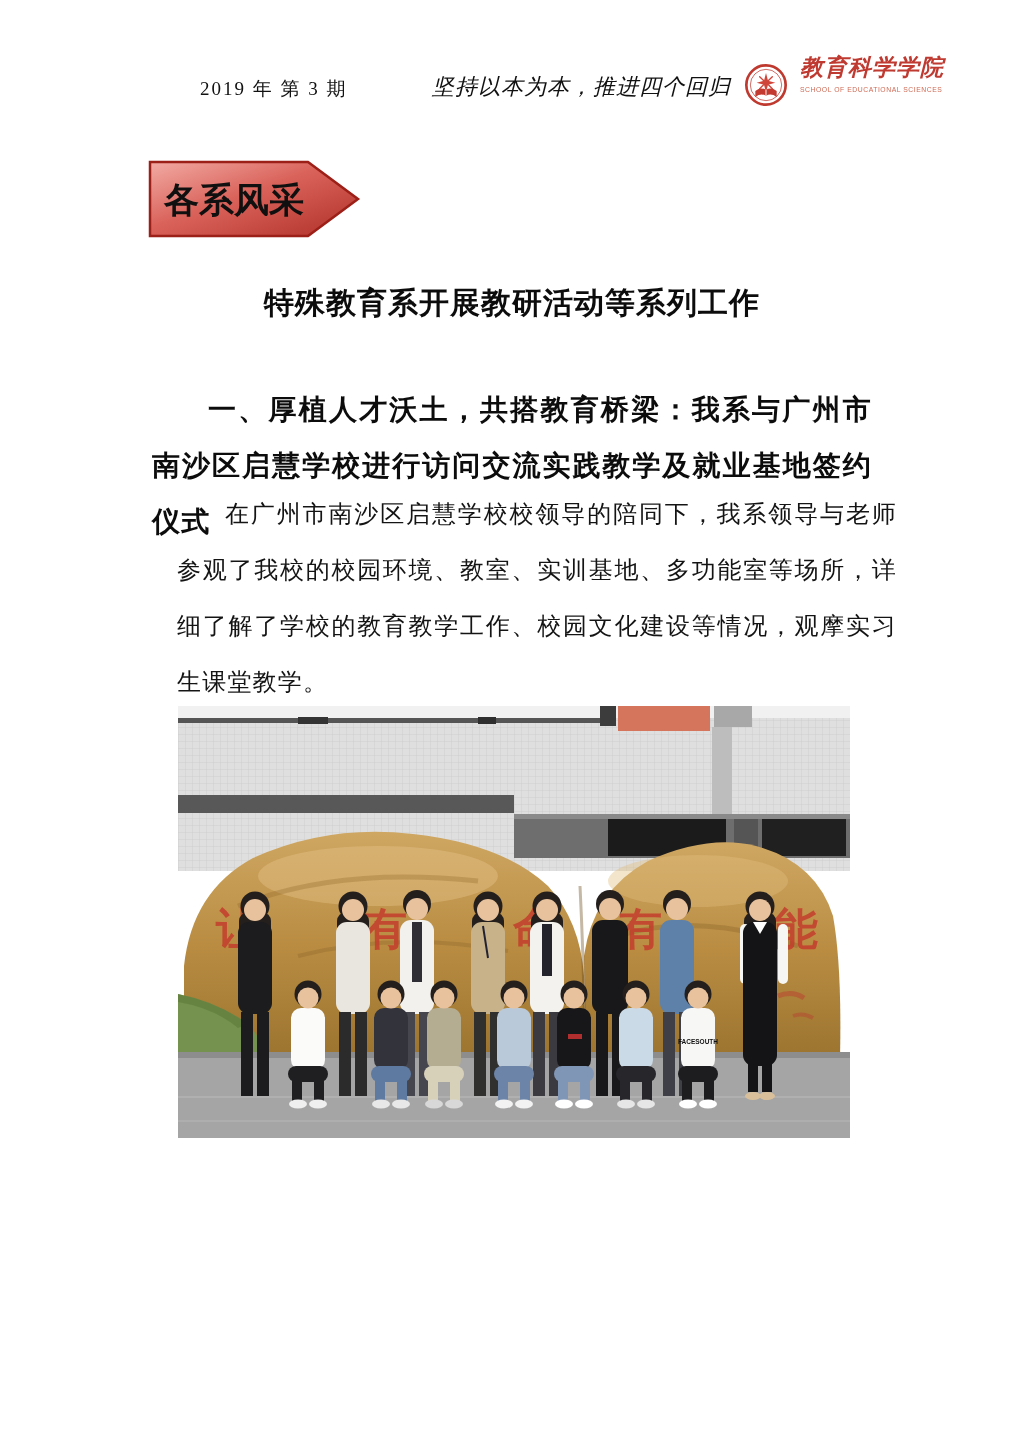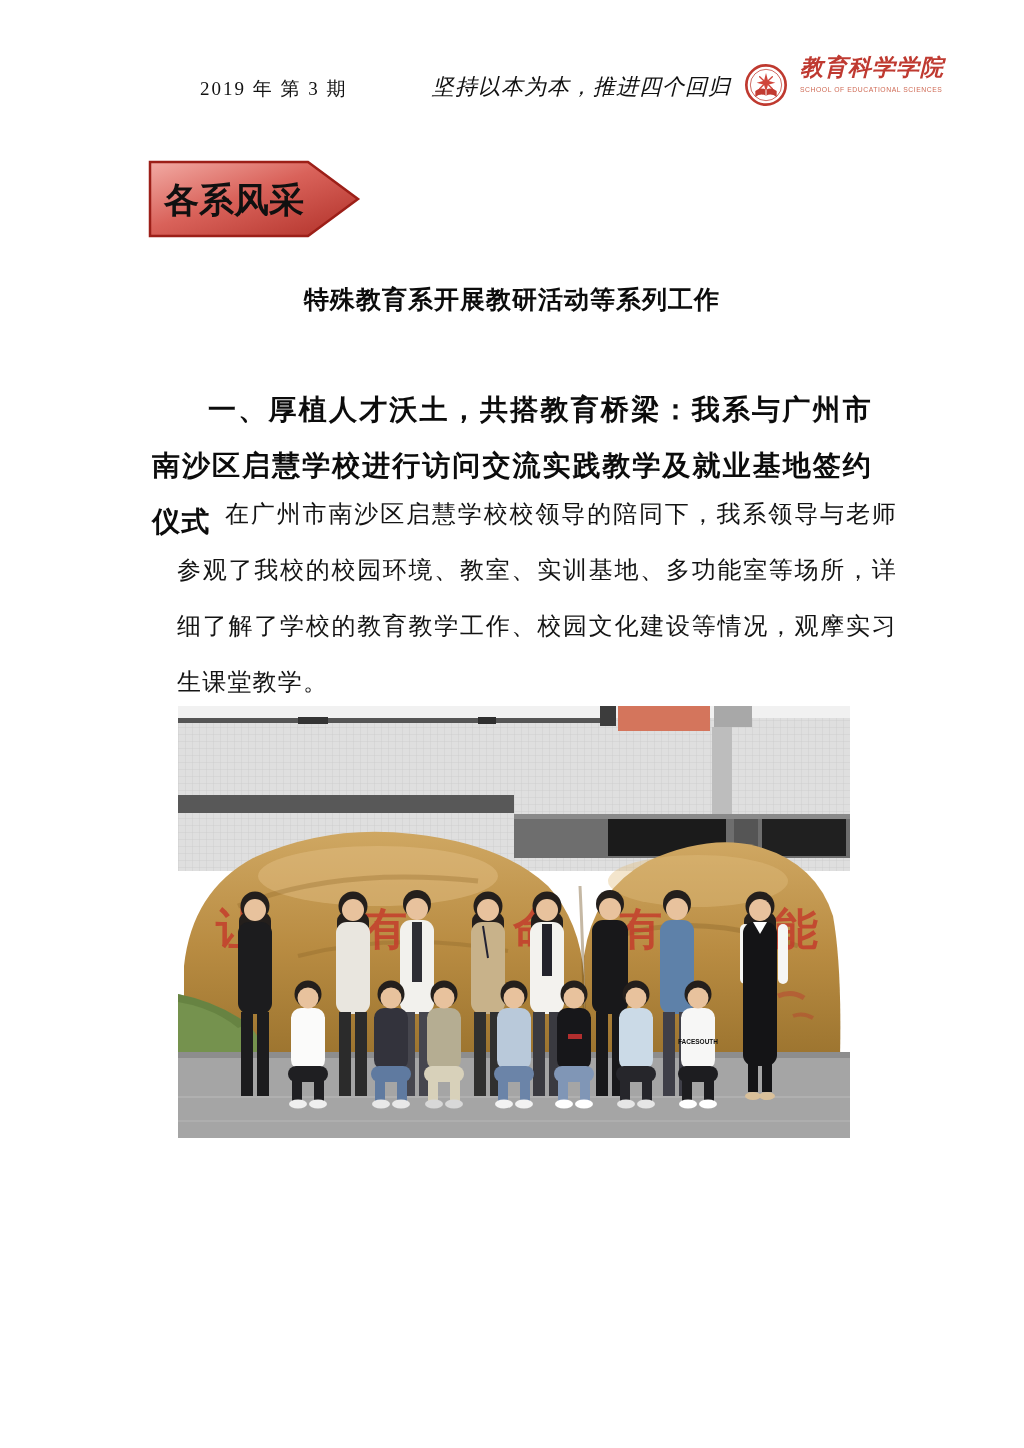--- a/index.html
+++ b/index.html
@@ -18,21 +18,21 @@
   .logo-cn { font-size:23px; font-weight:bold; font-style:italic; color:#bf3a31; letter-spacing:1px;
              font-family:"Liberation Serif",serif; white-space:nowrap; }
   .logo-en { font-size:6.8px; color:#cf6a55; letter-spacing:0.55px; margin-top:3px;
              font-family:"Liberation Sans",sans-serif; white-space:nowrap; }
 
   
   .banner { position:absolute; left:148px; top:160px; width:214px; height:78px; }
 
   
   .title { position:absolute; left:152px; top:283px; width:720px; text-align:center;
-           font-size:25px; font-weight:bold; letter-spacing:1px; color:#0c0c0c;
+           font-size:30px; font-weight:bold; letter-spacing:1px; color:#0c0c0c;
            font-family:"Liberation Sans","DejaVu Sans",sans-serif; }
   .subhead { position:absolute; left:152px; top:382px; width:720px; font-size:28px; font-weight:bold;
              line-height:56px; text-indent:2em; text-align:justify; letter-spacing:1.2px; color:#0c0c0c;
              font-family:"Liberation Sans","DejaVu Sans",sans-serif; }
   .para { position:absolute; left:152px; width:720px; font-size:24px; line-height:56px;
           text-indent:2em; text-align:justify; letter-spacing:1.2px; color:#141414;margin-left:25px; }
   .para1 { top:486px; }
   .para2 { top:1142px; }
 
   .photo { position:absolute; left:178px; top:706px; width:672px; height:432px; display:block; }

